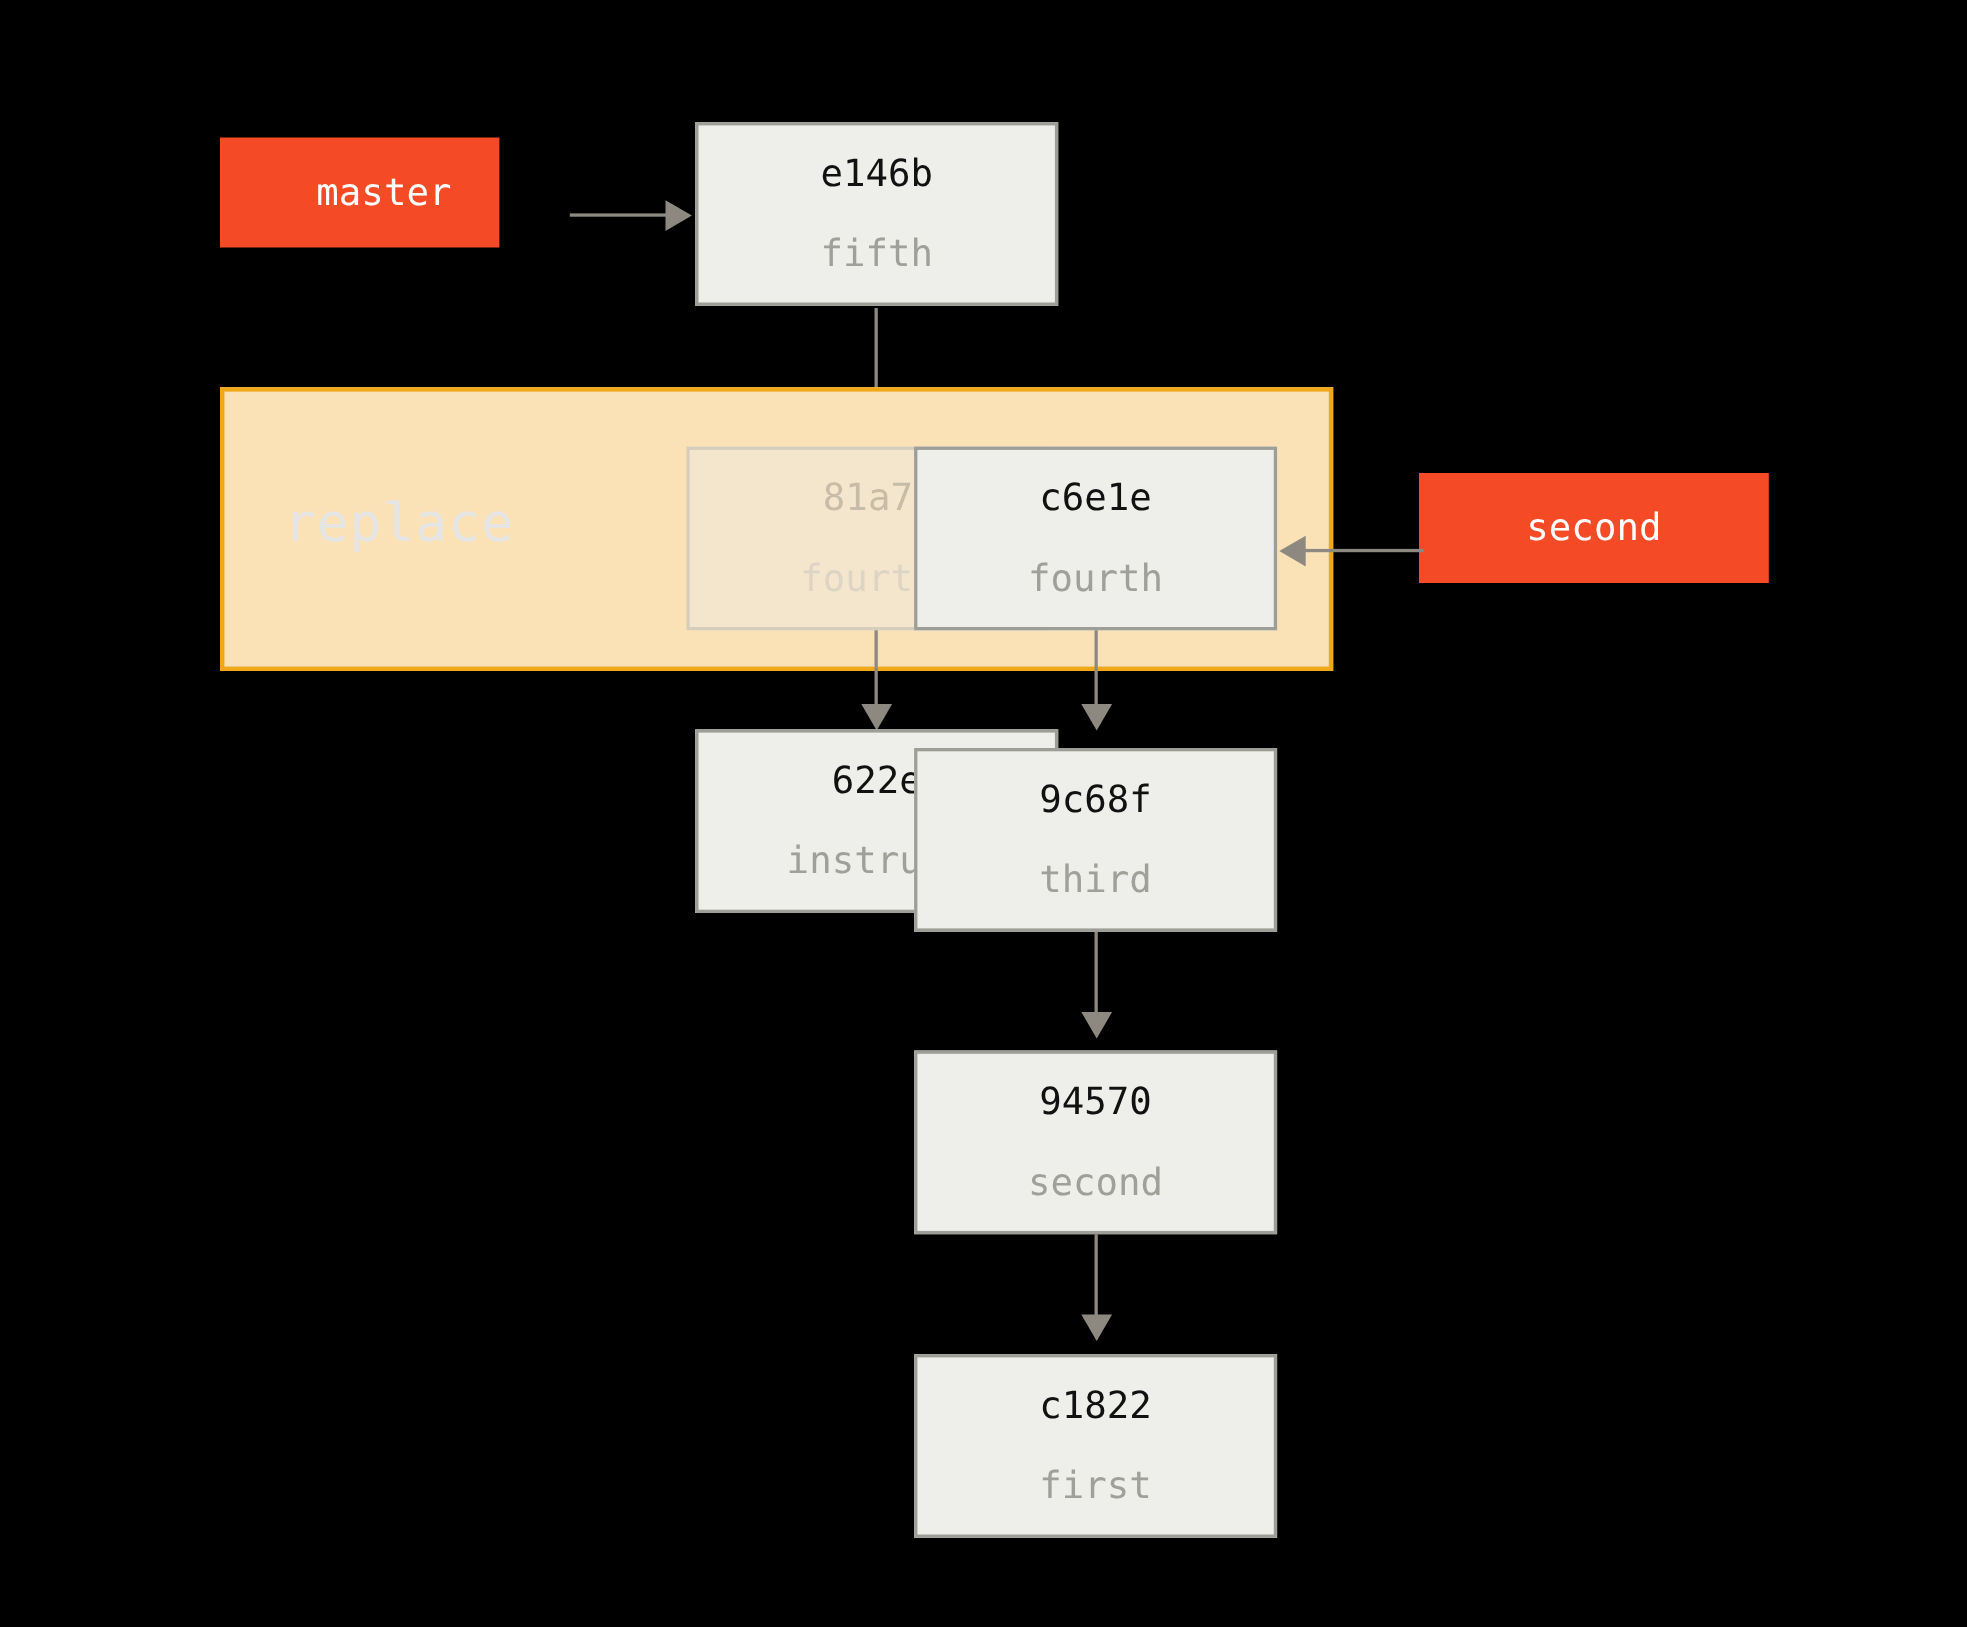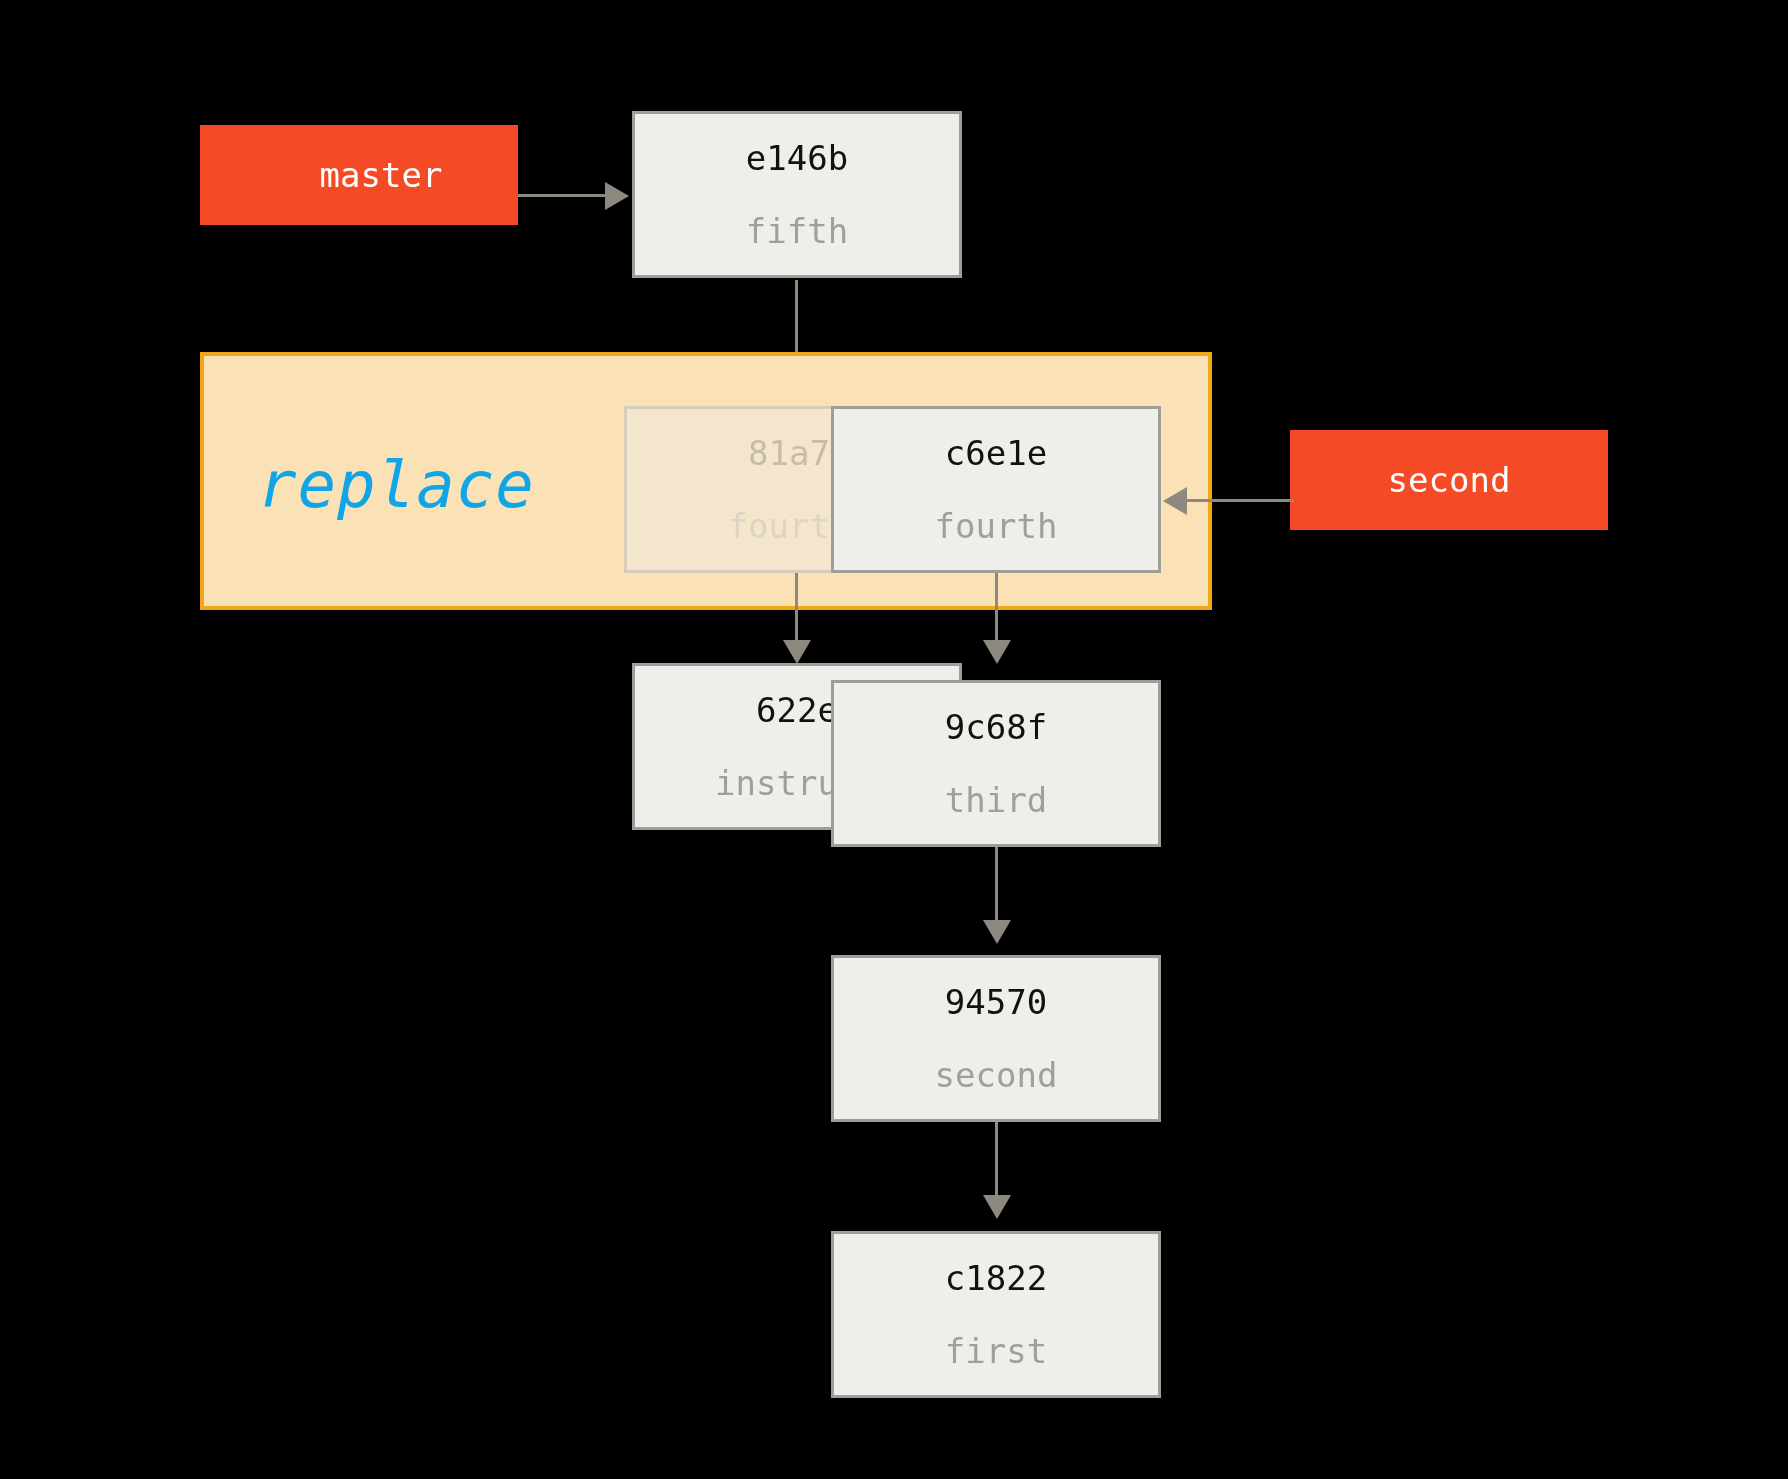--- a/index.html
+++ b/index.html
@@ -63,25 +63,24 @@
 
   
   .band {
     position: absolute;
     box-sizing: border-box;
     background: #fae2b6;
     border: 4px solid #f0a818;
   }
   .band-label {
     position: absolute;
-    font-size: 64px;
-    color: #0ea5e9;
+    font-size: 48px;
+    color: #e5e5e5;
     letter-spacing: 1px;
     white-space: nowrap;
-    font-style: italic;
   }
 
   
   .edge {
     position: absolute;
     background: #8d8880;
   }
   .edge.v { width: 3px; }
   .edge.h { height: 3px; }
 
@@ -104,21 +103,21 @@
     border-top: 14px solid transparent;
     border-bottom: 14px solid transparent;
     border-right: 24px solid #8d8880;
   }
 </style>
 </head>
 <body>
 
 <div id="canvas">
 
-  <div class="ref" style="left:200px; top:125px; width:318px; height:100px;padding-left:44px;">
+  <div class="ref" style="left:200px; top:125px; width:254px; height:100px;padding-left:44px;">
     <span>master</span>
   </div>
 
   <div class="edge h" style="left:518px; top:194px; width:90px;"></div>
   <div class="arrowhead right" style="left:605px; top:182px;"></div>
 
   <div class="node" style="left:632px; top:111px; width:330px; height:167px;">
     <span class="sha">e146b</span>
     <span class="msg">fifth</span>
   </div>

